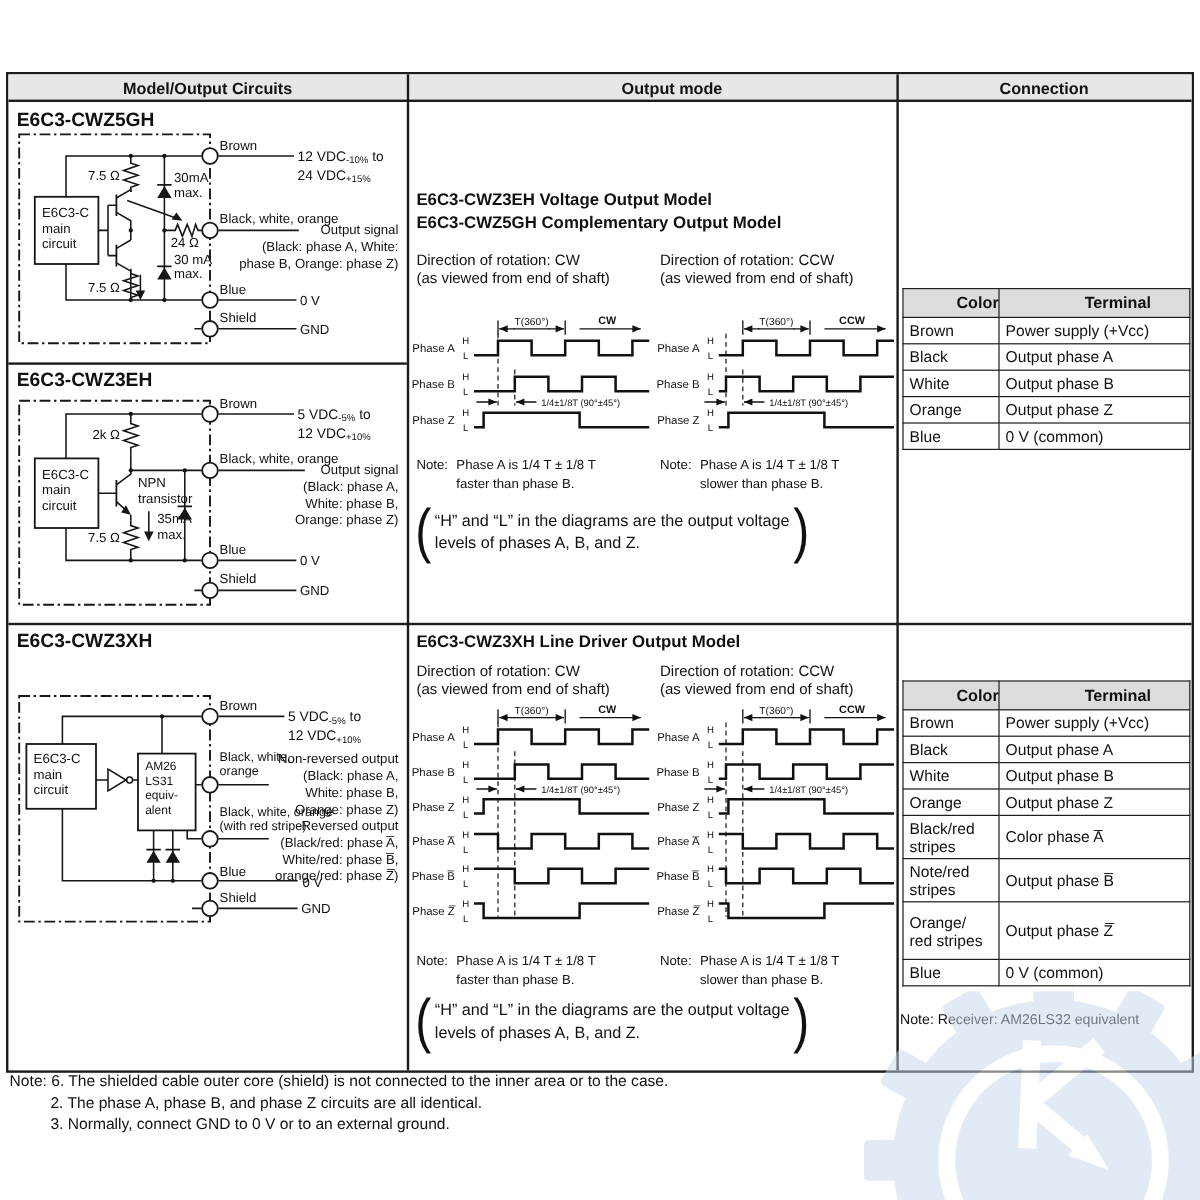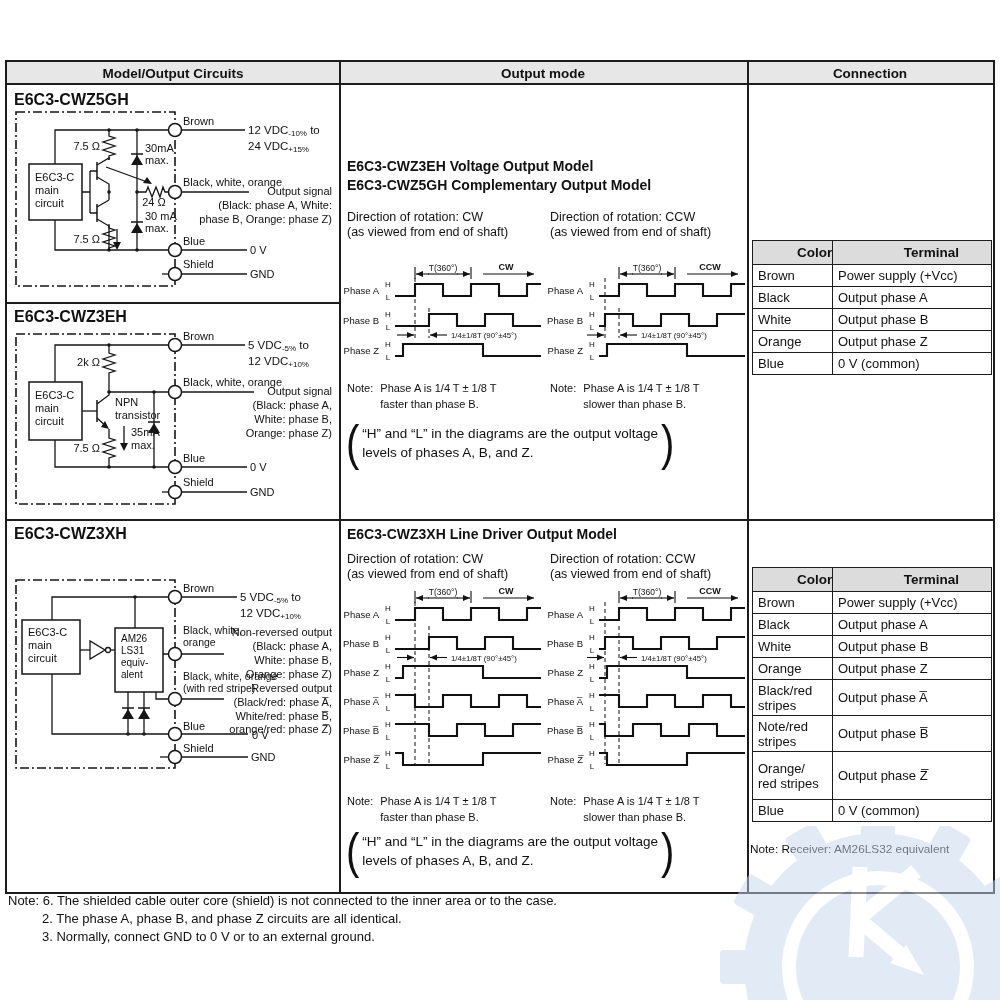--- a/index.html
+++ b/index.html
@@ -33,21 +33,21 @@
   #watermark{position:absolute;left:705px;top:826px;width:295px;height:174px;opacity:0.5;}
 </style>
 </head>
 <body>
 
 <div id="page">
 
   <div id="tbl">
     <div class="hdrstrip"></div>
     <div class="hdrlab" style="left:0;width:332px;">Model/Output Circuits</div>
-    <div class="hdrlab" style="left:332px;width:408px;">Output mode</div>
+    <div class="hdrlab" style="left:332px;width:408px;padding-left:17px;">Output mode</div>
     <div class="hdrlab" style="left:740px;width:246px;">Connection</div>
 
     <div class="vline" style="left:332px;"></div>
     <div class="vline" style="left:740px;"></div>
     <div class="hline" style="left:0;width:332px;top:240px;"></div>
     <div class="hline" style="left:0;width:986px;top:457px;"></div>
 
     <svg class="cktsvg" style="left:2px;top:24px;" width="330" height="216" viewBox="7 84 330 216">
       <text x="12" y="103" font-size="16" font-weight="bold">E6C3-CWZ5GH</text>
       <rect class="dd" x="14" y="110" width="159" height="174"></rect>
@@ -503,21 +503,21 @@
       <tr>
             <td>White</td>
             <td>Output phase B</td>
           </tr>
       <tr>
             <td>Orange</td>
             <td>Output phase Z</td>
           </tr>
       <tr style="height:36px;">
             <td>Black/red stripes</td>
-            <td>Output phase A̅</td>
+            <td>Color phase A̅</td>
           </tr>
       <tr style="height:36px;">
             <td>Note/red stripes</td>
             <td>Output phase B̅</td>
           </tr>
       <tr style="height:48px;margin-left:32px;">
             <td>Orange/ red stripes</td>
             <td>Output phase Z̅</td>
           </tr>
       <tr>

